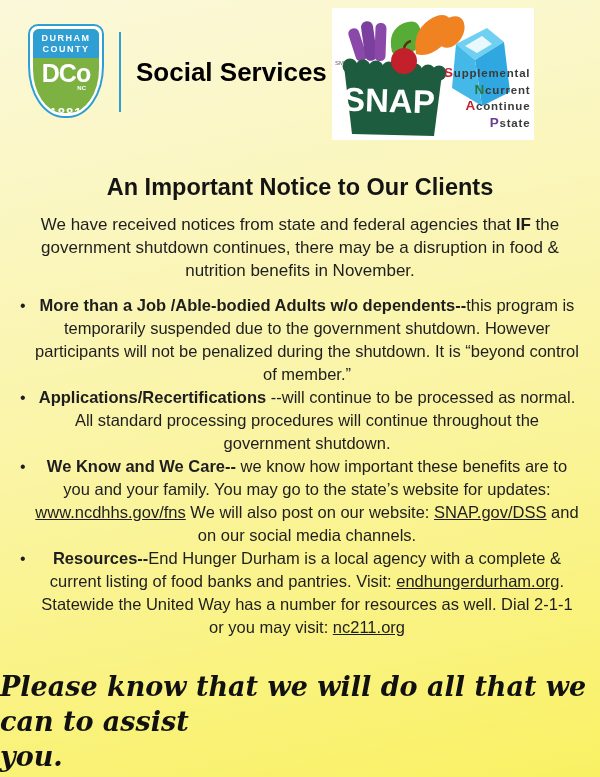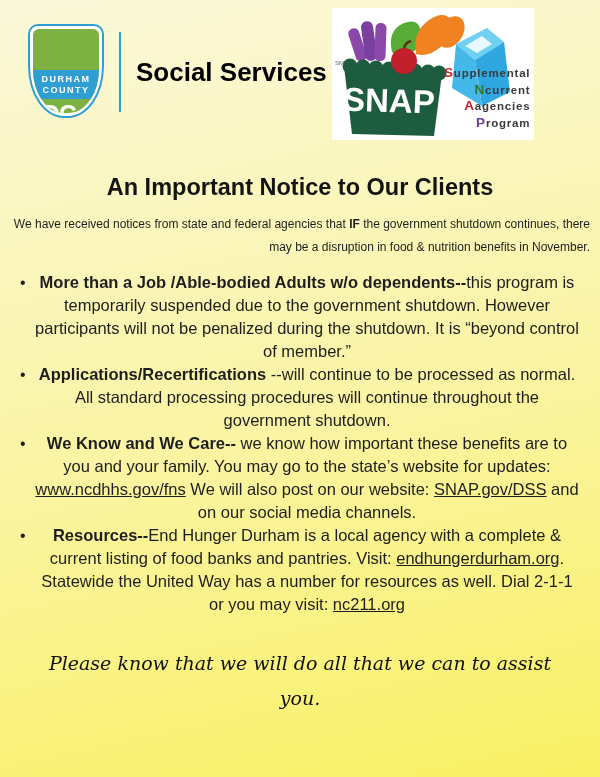--- a/index.html
+++ b/index.html
@@ -19,21 +19,21 @@
     border:2px solid #2f9fd3; padding:3px;
     border-radius:10px 10px 36px 36px / 10px 10px 52px 52px;
   }
   .dc-inner {
     width:100%; height:100%; overflow:hidden; background:#7db243;
     border-radius:6px 6px 30px 30px / 6px 6px 44px 44px;
     display:flex; flex-direction:column;
   }
   .dc-top {
     background:#2f9fd3; color:#fff; font-weight:bold; font-size:9px;
-    letter-spacing:1.5px; text-align:center; line-height:1.2; padding:4px 0 3px;margin-top:41px;
+    letter-spacing:1.5px; text-align:center; line-height:1.2; padding:4px 0 3px;
   }
   .dc-top span { display:block; }
   .dc-monogram { color:#fff; font-weight:bold; font-size:25px; text-align:center; margin-top:1px; letter-spacing:-1px; }
   .dc-nc { color:#fff; font-size:6px; font-weight:bold; text-align:right; margin-right:13px; margin-top:-3px; }
   .dc-year { color:#fff; font-size:13px; font-weight:bold; text-align:center; margin-top:14px; letter-spacing:1px; }
 
   .vsep { position:absolute; left:119px; top:32px; width:2px; height:80px; background:#2f9fd3; }
   .dept { position:absolute; left:136px; top:57px; font-size:26px; font-weight:600; color:#000000; }
 
   
@@ -43,32 +43,32 @@
     position:absolute; left:2px; top:74px; width:110px; text-align:center;
     font-size:33px; font-weight:bold; color:#fff; transform:rotate(2deg); z-index:2;
   }
   .snap-sm { position:absolute; left:3px; top:52px; font-size:6px; color:#666; z-index:2; }
   .snap-words { position:absolute; left:112px; top:57px; z-index:2; }
   .sw { font-size:11.5px; line-height:16.5px; font-weight:bold; color:#3b3b3b; letter-spacing:0.8px; white-space:nowrap;text-align:right; }
   .swi { font-size:13.5px; }
 
   
   .title { margin:24px 0 3px; text-align:center; font-size:23.5px; font-weight:bold; color:#141414; }
-  .intro { width:580px; margin:12px auto; text-align:right; font-size:12px; line-height:23px; }
+  .intro { width:580px; margin:12px auto; text-align:center; font-size:17px; line-height:23px; }
   ul.bullets { list-style:none; margin:1px 0 0; padding:0 18px 0 32px; }
   ul.bullets li { position:relative; text-align:center; font-size:16.5px; line-height:23px; }
   .bm { position:absolute; left:-12px; top:0; font-size:16px; }
   b { font-weight:bold; }
   a.lnk { color:inherit; text-decoration:underline; cursor:pointer; }
 
   
   .footer {
-    margin-top:30px; text-align:center; color:#111;
-    font-family:"DejaVu Serif", serif; font-style:italic; font-weight:normal;
-    font-size:19px; line-height:35px;
+    margin-top:30px; text-align:left; color:#111;
+    font-family:"DejaVu Serif", serif; font-style:italic; font-weight:bold;
+    font-size:27px; line-height:35px;
   }
 </style>
 </head>
 <body>
 
 <div class="header">
 
   <div class="dc-logo">
     <div class="dc-shield">
       <div class="dc-inner">
@@ -116,22 +116,22 @@
       </g>
 
       <circle cx="72" cy="53" r="13" fill="#c2202a"></circle>
       <path d="M72 40 Q74 34 79 33" stroke="#5a3013" stroke-width="2.5" fill="none"></path>
     </svg>
     <span class="snap-sm">SM</span>
     <div class="snap-acronym">SNAP</div>
     <div class="snap-words">
       <div class="sw"><span class="swi" style="color: rgb(196, 32, 50);">S</span><span>upplemental</span></div>
       <div class="sw"><span class="swi" style="color: rgb(42, 122, 53);">N</span><span>current</span></div>
-      <div class="sw"><span class="swi" style="color: rgb(196, 32, 50);">A</span><span>agencies</span></div>
-      <div class="sw"><span class="swi" style="color: rgb(108, 61, 148);">P</span><span>rogram</span></div>
+      <div class="sw"><span class="swi" style="color: rgb(196, 32, 50);">A</span><span>continue</span></div>
+      <div class="sw"><span class="swi" style="color: rgb(108, 61, 148);">P</span><span>state</span></div>
     </div>
   </div>
 </div>
 
 <h1 class="title">An Important Notice to Our Clients</h1>
 
 <p class="intro"><span>We have received notices from state and federal agencies that </span><b>IF</b><span> the government shutdown continues, there may be a disruption in food &amp; nutrition benefits in November.</span></p>
 
 <ul class="bullets">
   <li>

